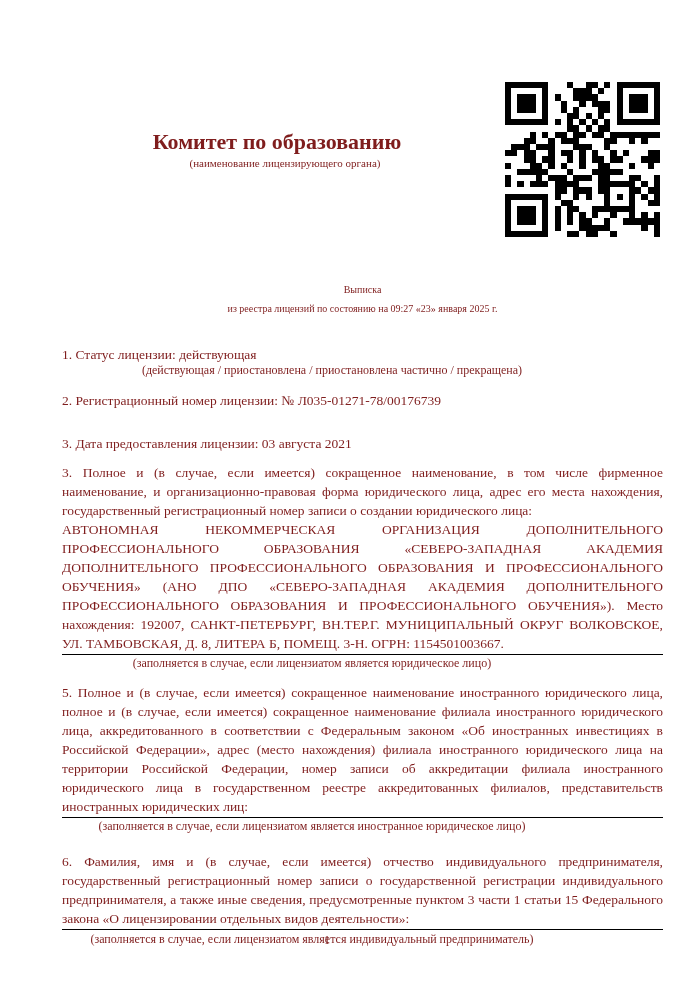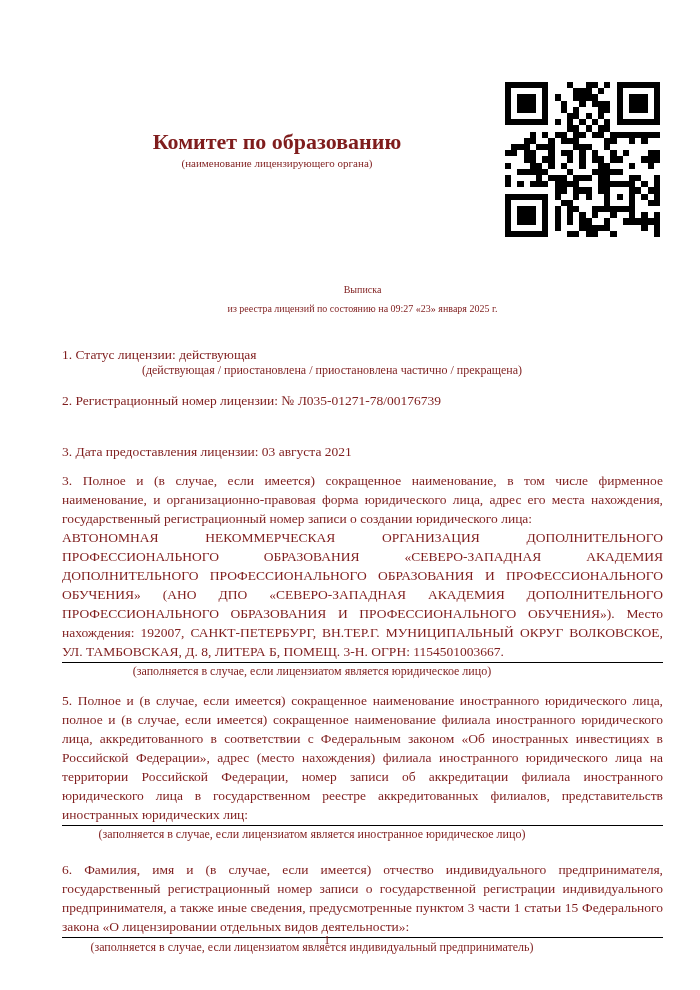--- a/index.html
+++ b/index.html
@@ -10,21 +10,21 @@
     background: #ffffff;
     color: #7f1d1d;
     font-family: "Liberation Serif", "DejaVu Serif", serif;
     overflow: hidden;
   }
   .hdr-title {
     position: absolute; left: 62px; top: 129px; width: 430px;
     text-align: center; font-size: 22px; font-weight: bold; line-height: 26px;
   }
   .hdr-sub {
-    position: absolute; left: 62px; top: 157px; width: 430px;
+    position: absolute; left: 70px; top: 157px; width: 430px;
     text-align: center; font-size: 11px; line-height: 13px;
   }
   .qr {
     position: absolute; left: 505px; top: 82px;
     width: 155px; height: 155px; fill: #000000;
     shape-rendering: crispEdges;
   }
   .content {
     position: absolute; left: 62px; top: 281px; width: 601px;
     font-size: 13.5px; line-height: 19px;
@@ -34,21 +34,21 @@
   .just { text-align: justify; }
   .cap { font-size: 12px; line-height: 13px; text-align: center; }
   .cap-status { width: 540px; margin-top: 0; }
   .rule-cap { width: 500px; margin-top: 2px; }
   .rule {
     border: 0; border-top: 1.6px solid #000000; height: 0;
     margin: 1px 0 0 0; width: 601px;
   }
   #item1 { margin-top: 27px; }
   #item2 { margin-top: 14px; }
-  #item3 { margin-top: 32px; }
+  #item3 { margin-top: 24px; }
   #item4-intro { margin-top: 10px; }
   #item5 { margin-top: 13px; }
   #item6 { margin-top: 19px; }
   #cap6 { margin-top: 3px; }
   .footer {
     position: absolute; left: 62px; top: 933px; width: 530px;
     text-align: center; font-size: 12px; line-height: 14px;
   }
 </style>
 </head>

